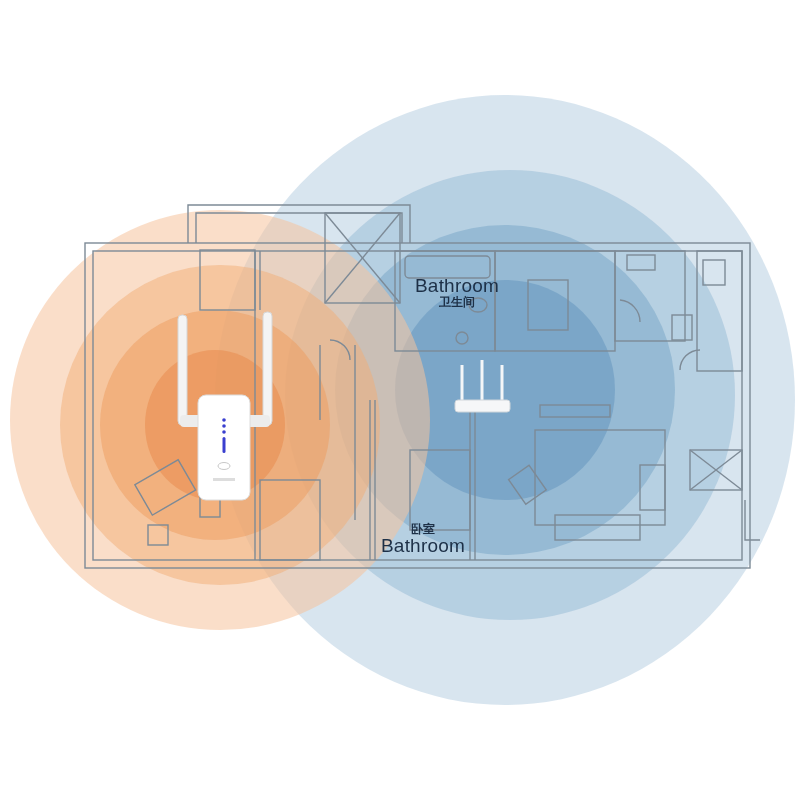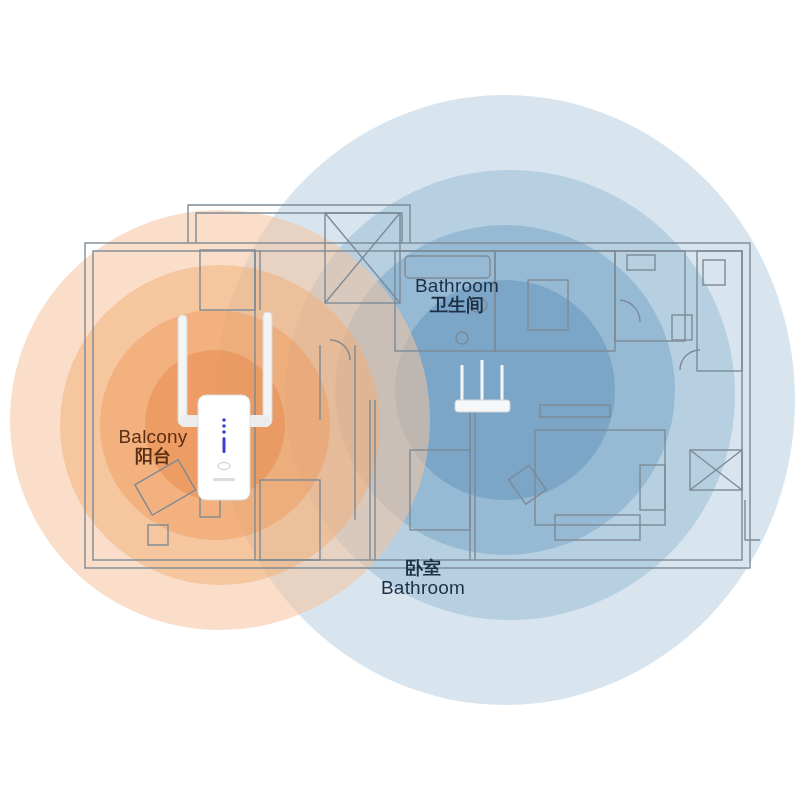--- a/index.html
+++ b/index.html
@@ -1,21 +1,21 @@
 <!DOCTYPE html>
 <html><head>
 <meta charset="utf-8">
 <style>
   html, body { margin: 0; padding: 0; background: #ffffff; }
   body { width: 800px; height: 800px; overflow: hidden; position: relative;
          font-family: "Liberation Sans", "DejaVu Sans", sans-serif; }
   #stage { position: absolute; left: 0; top: 0; width: 800px; height: 800px; }
   .label { position: absolute; text-align: center; line-height: 1.05; }
   .label .en { display: block; font-size: 19px; letter-spacing: 0.2px; }
-  .label .zh { display: block; font-size: 18px; font-weight: bold; font-family: "DejaVu Sans", sans-serif; }
+  .label .zh { display: block; font-size: 12px; font-weight: bold; font-family: "DejaVu Sans", sans-serif; }
   .blue-text { color: #1d3047; }
   .orange-text { color: #5a2e12; }
 </style>
 </head>
 <body>
 
 <div id="stage">
 <svg width="800" height="800" viewBox="0 0 800 800">
 
   <g>
@@ -94,28 +94,24 @@
     <rect x="198" y="395" width="52" height="105" rx="8" fill="#ffffff" stroke="#dcdcdc"></rect>
     <circle cx="224" cy="420" r="1.8" fill="#3a3fcf"></circle>
     <circle cx="224" cy="426" r="1.8" fill="#3a3fcf"></circle>
     <circle cx="224" cy="432" r="1.8" fill="#3a3fcf"></circle>
     <rect x="222.5" y="437" width="3" height="16" rx="1.5" fill="#3a3fcf"></rect>
     <ellipse cx="224" cy="466" rx="6" ry="3.5" fill="none" stroke="#c8c8c8"></ellipse>
     <rect x="213" y="478" width="22" height="3" fill="#dddddd"></rect>
   </g>
 </svg>
 
-<div class="label orange-text" style="left:108px; top:427px; width:90px;">
-  <span class="en">Balcony</span>
-  <span class="zh">阳台</span>
-</div>
 
 <div class="label blue-text" style="left:395px; top:276px; width:124px;">
   <span class="en">Bathroom</span>
   <span class="zh">卫生间</span>
 </div>
 
 
-<div class="label blue-text" style="left:378px; top:523px; width:90px;margin-top:36px;">
+<div class="label blue-text" style="left:378px; top:523px; width:90px;">
   <span class="zh">卧室</span>
   <span class="en">Bathroom</span>
 </div>
 </div>
 
 </body></html>

